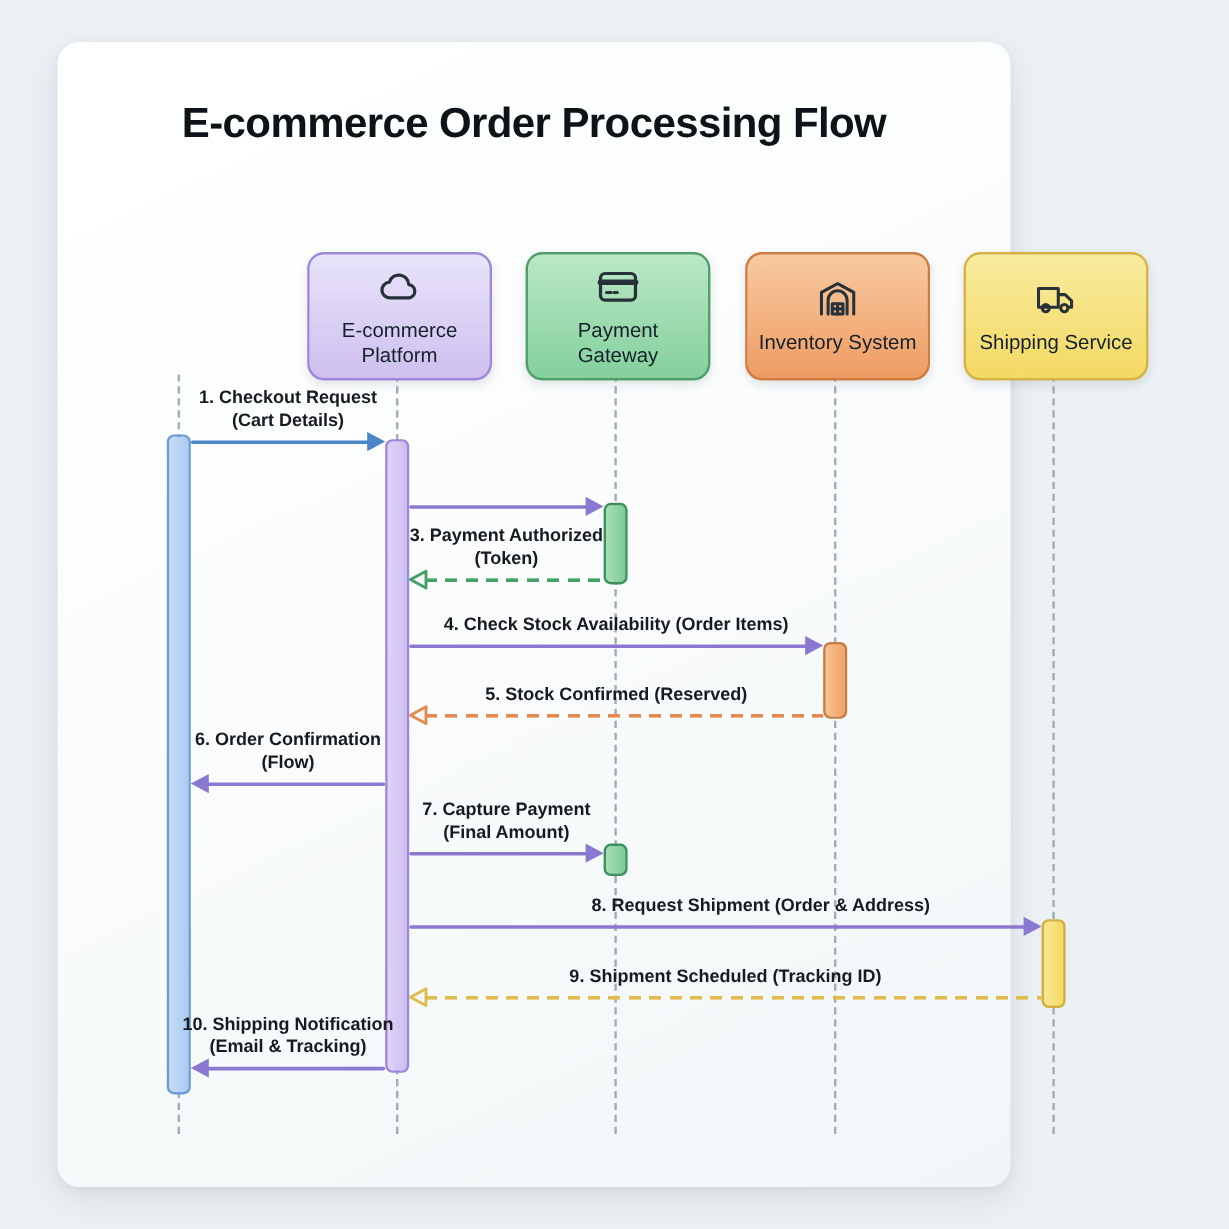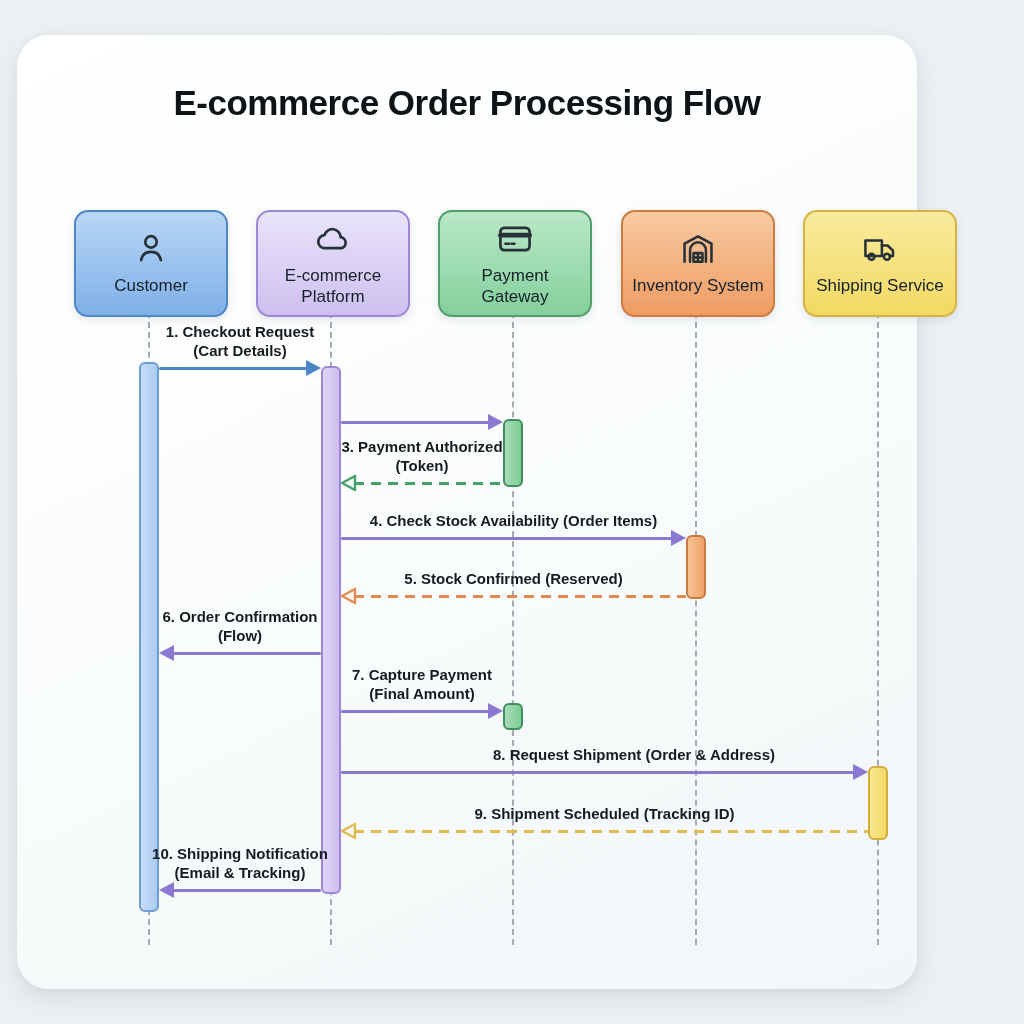--- a/index.html
+++ b/index.html
@@ -3,23 +3,23 @@
 <meta charset="utf-8">
 <style>
   html,body{margin:0;padding:0;}
   body{
     width:1024px;height:1024px;
     background:#ecf1f4;
     font-family:"Liberation Sans", sans-serif;
     position:relative;overflow:hidden;
   }
   .card{
-    position:absolute;left:17px;top:35px;width:900px;height:954px;
+    position:absolute;left:48px;top:35px;width:794px;height:954px;
     background:linear-gradient(155deg,#ffffff 0%,#fbfdfd 40%,#f2f6f8 100%);
-    border-radius:32px;
+    border-radius:18px;
     box-shadow:0 10px 30px rgba(30,50,70,.10), 0 2px 8px rgba(30,50,70,.05);
   }
   .title{
     position:absolute;left:0;right:0;top:48px;
     text-align:center;font-size:35px;font-weight:700;color:#0e1318;
     letter-spacing:-0.5px;
   }
   .subtitle{
     position:absolute;left:0;right:0;top:102px;
     text-align:center;font-size:23px;font-weight:400;color:#8e959c;
@@ -119,29 +119,20 @@
       </svg></div>
     <div class="msg-label" style="left: 604.5px; top: 804px;">
       <div>9. Shipment Scheduled (Tracking ID)</div>
     </div>
     <div class="msg-line" style="top: 888.5px; left: 172px; width: 149px; background: rgb(139, 120, 208);"></div>
     <div class="ah ah-left" style="top: 882px; left: 159px; border-right-color: rgb(139, 120, 208);"></div>
     <div class="msg-label" style="left: 240px; top: 844px;">
       <div>10. Shipping Notification</div>
       <div>(Email &amp; Tracking)</div>
     </div>
-    <div class="actor-box" style="left: 74px; top: 210px; background: linear-gradient(rgb(185, 214, 245) 0%, rgb(127, 176, 232) 100%); border-color: rgb(79, 134, 198);">
-      <div class="actor-icon">
-        <svg width="38" height="38" viewBox="0 0 24 24" fill="none" stroke="#263238" stroke-width="1.7" stroke-linecap="round" stroke-linejoin="round">
-          <circle cx="12" cy="7.5" r="3.6"></circle>
-          <path d="M5.8 19c.7-3.6 3.2-5.2 6.2-5.2s5.5 1.6 6.2 5.2"></path>
-        </svg>
-      </div>
-      <div class="actor-label">Customer</div>
-    </div>
     <div class="actor-box" style="left: 256px; top: 210px; background: linear-gradient(rgb(233, 227, 250) 0%, rgb(205, 192, 239) 100%); border-color: rgb(157, 136, 216);">
       <div class="actor-icon">
         <svg width="40" height="38" viewBox="0 0 24 24" fill="none" stroke="#263238" stroke-width="1.7" stroke-linecap="round" stroke-linejoin="round">
           <path d="M17.2 17.8H7a4.1 4.1 0 0 1-.4-8.2 5.2 5.2 0 0 1 10.2 1.2 3.55 3.55 0 0 1 .4 7Z"></path>
         </svg>
       </div>
       <div class="actor-label">E-commerce Platform</div>
     </div>
     <div class="actor-box" style="left: 438px; top: 210px; background: linear-gradient(rgb(186, 232, 199) 0%, rgb(132, 208, 156) 100%); border-color: rgb(79, 158, 107);">
       <div class="actor-icon">

